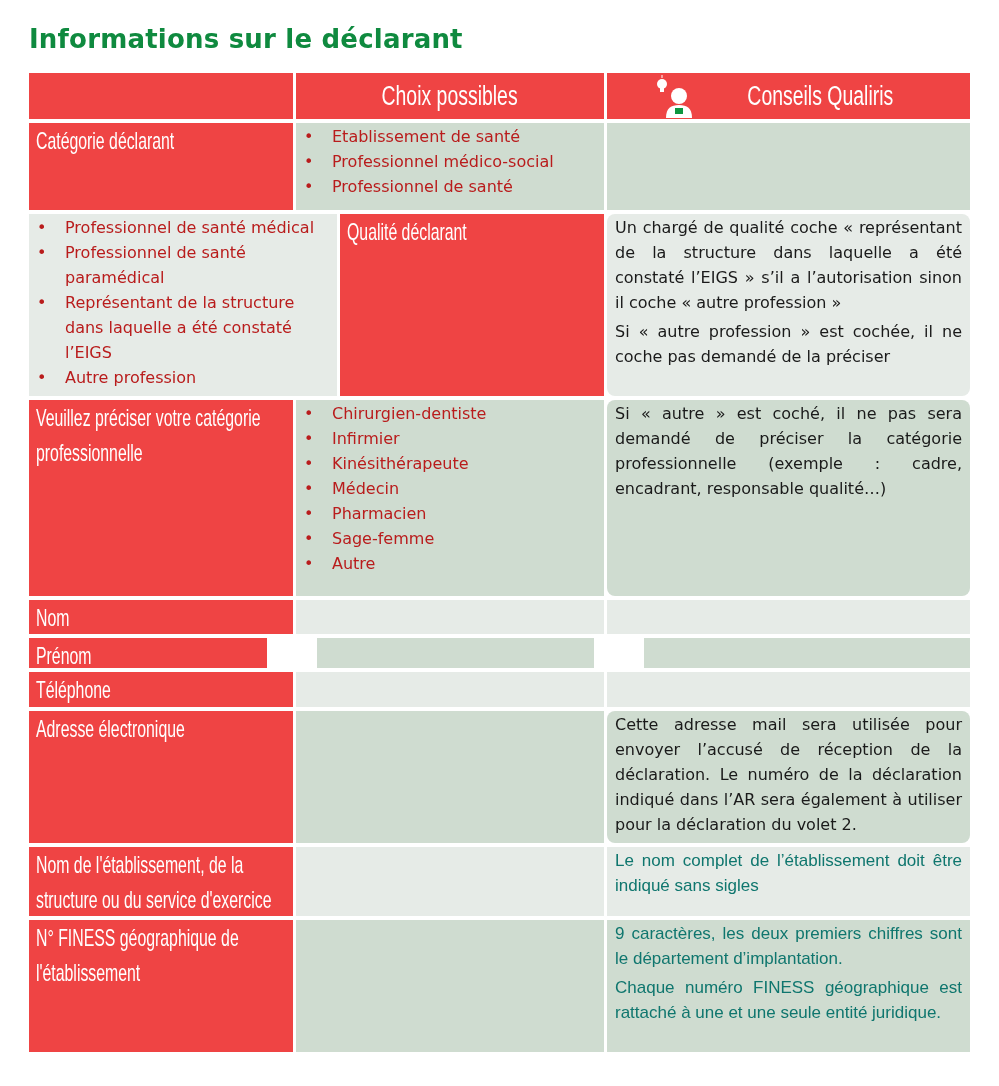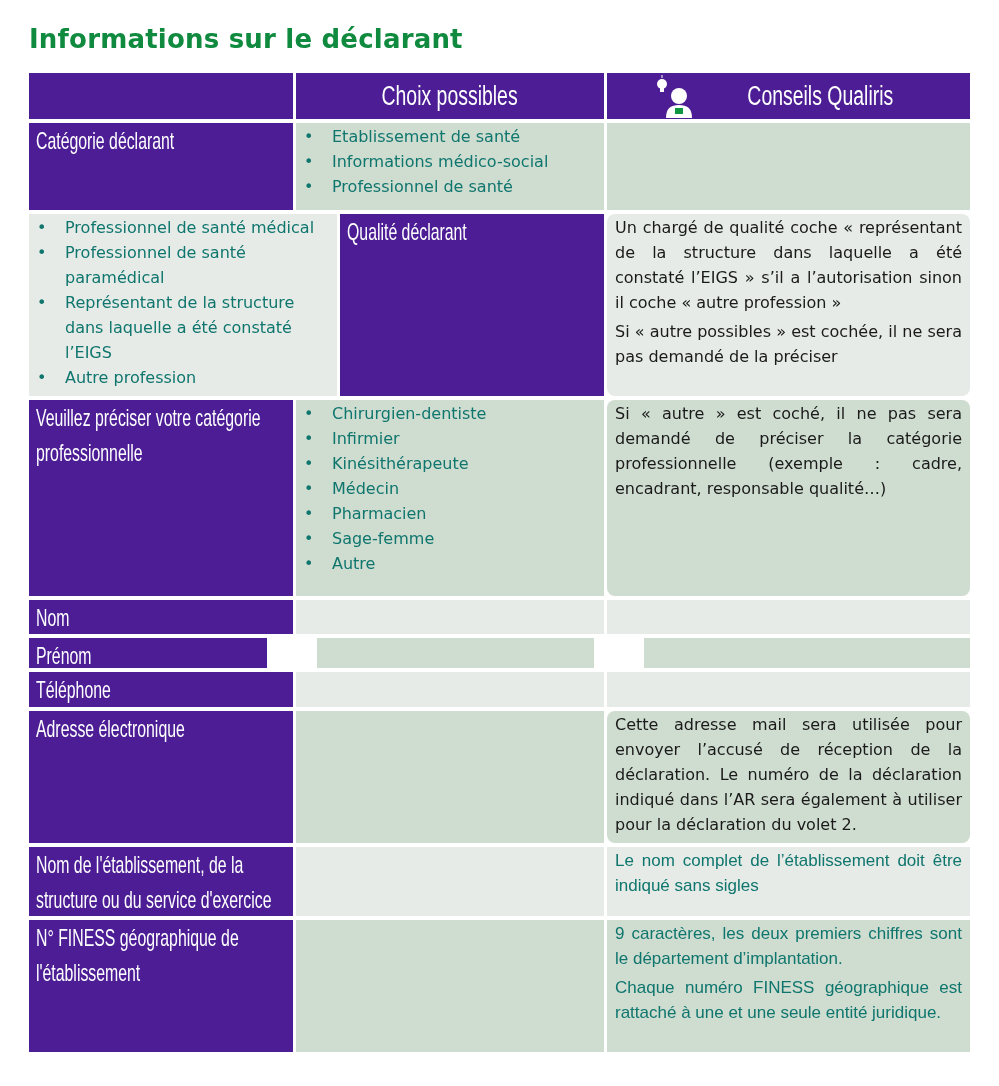--- a/index.html
+++ b/index.html
@@ -4,29 +4,29 @@
 <style>
   html, body { margin: 0; padding: 0; background: #ffffff; }
   body { width: 999px; height: 1086px; position: relative; overflow: hidden; font-family: "Liberation Sans", "DejaVu Sans", sans-serif; }
   .title { position: absolute; left: 29px; top: 24px; margin: 0; font-family: "DejaVu Sans", sans-serif; font-weight: bold; font-size: 26px; color: #0f8a3f; letter-spacing: 0.2px; }
   .tbl { position: absolute; left: 29px; top: 73px; width: 941px; }
   .row { display: flex; margin-bottom: 4px; }
   .cell { box-sizing: border-box; }
   .c1 { width: 264px; margin-right: 3px; }
   .c2 { width: 308px; margin-right: 3px; }
   .c3 { width: 363px; }
-  .green { background: #4c1d95; color: #ffffff; }
+  .green { background: #ef4444; color: #ffffff; }
   .hdr { height: 46px; display: flex; align-items: center; justify-content: center; font-family: "Liberation Sans Narrow", "Liberation Sans", sans-serif; font-size: 27px; transform-origin: center; }
   .hdr span.txt { display: inline-block; transform: scaleX(0.72); }
   .lab { display: flex; align-items: flex-start; padding-left: 7px; font-size: 24px; line-height: 35px; }
   .lab span.txt { display: inline-block; transform: scaleX(0.66); transform-origin: left center; white-space: nowrap; }
   .lab .two span.txt { display: block; }
   .lightA { background: #cfdcd0; }
   .lightB { background: #e6ebe7; }
-  ul.choices { list-style: none; margin: 0; padding: 1px 0 0 0; font-family: "DejaVu Sans", sans-serif; font-size: 16px; line-height: 25px; color: #0f766e; }
+  ul.choices { list-style: none; margin: 0; padding: 1px 0 0 0; font-family: "DejaVu Sans", sans-serif; font-size: 16px; line-height: 25px; color: #b91c1c; }
   ul.choices li { position: relative; padding-left: 36px; }
   ul.choices li::before { content: "•"; position: absolute; left: 8px; top: 0; }
   .advice { font-family: "DejaVu Sans", sans-serif; font-size: 16px; line-height: 25px; color: #1a1a1a; padding: 1px 8px 0 8px; text-align: justify; border-radius: 8px; }
   .advice p { margin: 0 0 4px 0; }
   .advice-narrow { font-family: "Liberation Sans Narrow", "Liberation Sans", sans-serif; font-size: 17px; line-height: 25px; color: #0f766e; padding: 1px 8px 0 8px; text-align: justify; }
   .advice-narrow p { margin: 0 0 4px 0; }
   .icon-wrap { display: inline-block; width: 44px; height: 44px; position: relative; margin-right: 20px; vertical-align: middle; }
 </style>
 </head>
 <body>
@@ -57,42 +57,42 @@
     </div>
   </div>
 
   <div class="row" style="height:87px;">
     <div class="cell c1 green lab">
       <span class="txt">Catégorie déclarant</span>
     </div>
     <div class="cell c2 lightA">
       <ul class="choices">
         <li>Etablissement de santé</li>
-        <li>Informations médico-social</li>
+        <li>Professionnel médico-social</li>
         <li>Professionnel de santé</li>
       </ul>
     </div>
     <div class="cell c3 lightA"></div>
   </div>
 
   <div class="row" style="height:182px;">
     <div class="cell c2 lightB">
       <ul class="choices">
         <li>Professionnel de santé médical</li>
         <li style="padding-right:70px;">Professionnel de santé paramédical</li>
         <li style="padding-right:30px;">Représentant de la structure dans laquelle a été constaté l’EIGS</li>
         <li>Autre profession</li>
       </ul>
     </div>
     <div class="cell c1 green lab">
       <span class="txt">Qualité déclarant</span>
     </div>
     <div class="cell c3 lightB advice">
       <p>Un chargé de qualité coche « représentant de la structure dans laquelle a été constaté l’EIGS » s’il a l’autorisation sinon il coche « autre profession »</p>
-      <p>Si « autre possibles » est cochée, il ne sera pas demandé de la préciser</p>
+      <p>Si « autre profession » est cochée, il ne coche pas demandé de la préciser</p>
     </div>
   </div>
 
   <div class="row" style="height:196px;">
     <div class="cell c1 green lab">
       <div class="two">
         <span class="txt">Veuillez préciser votre catégorie</span>
         <span class="txt">professionnelle</span>
       </div>
     </div>

